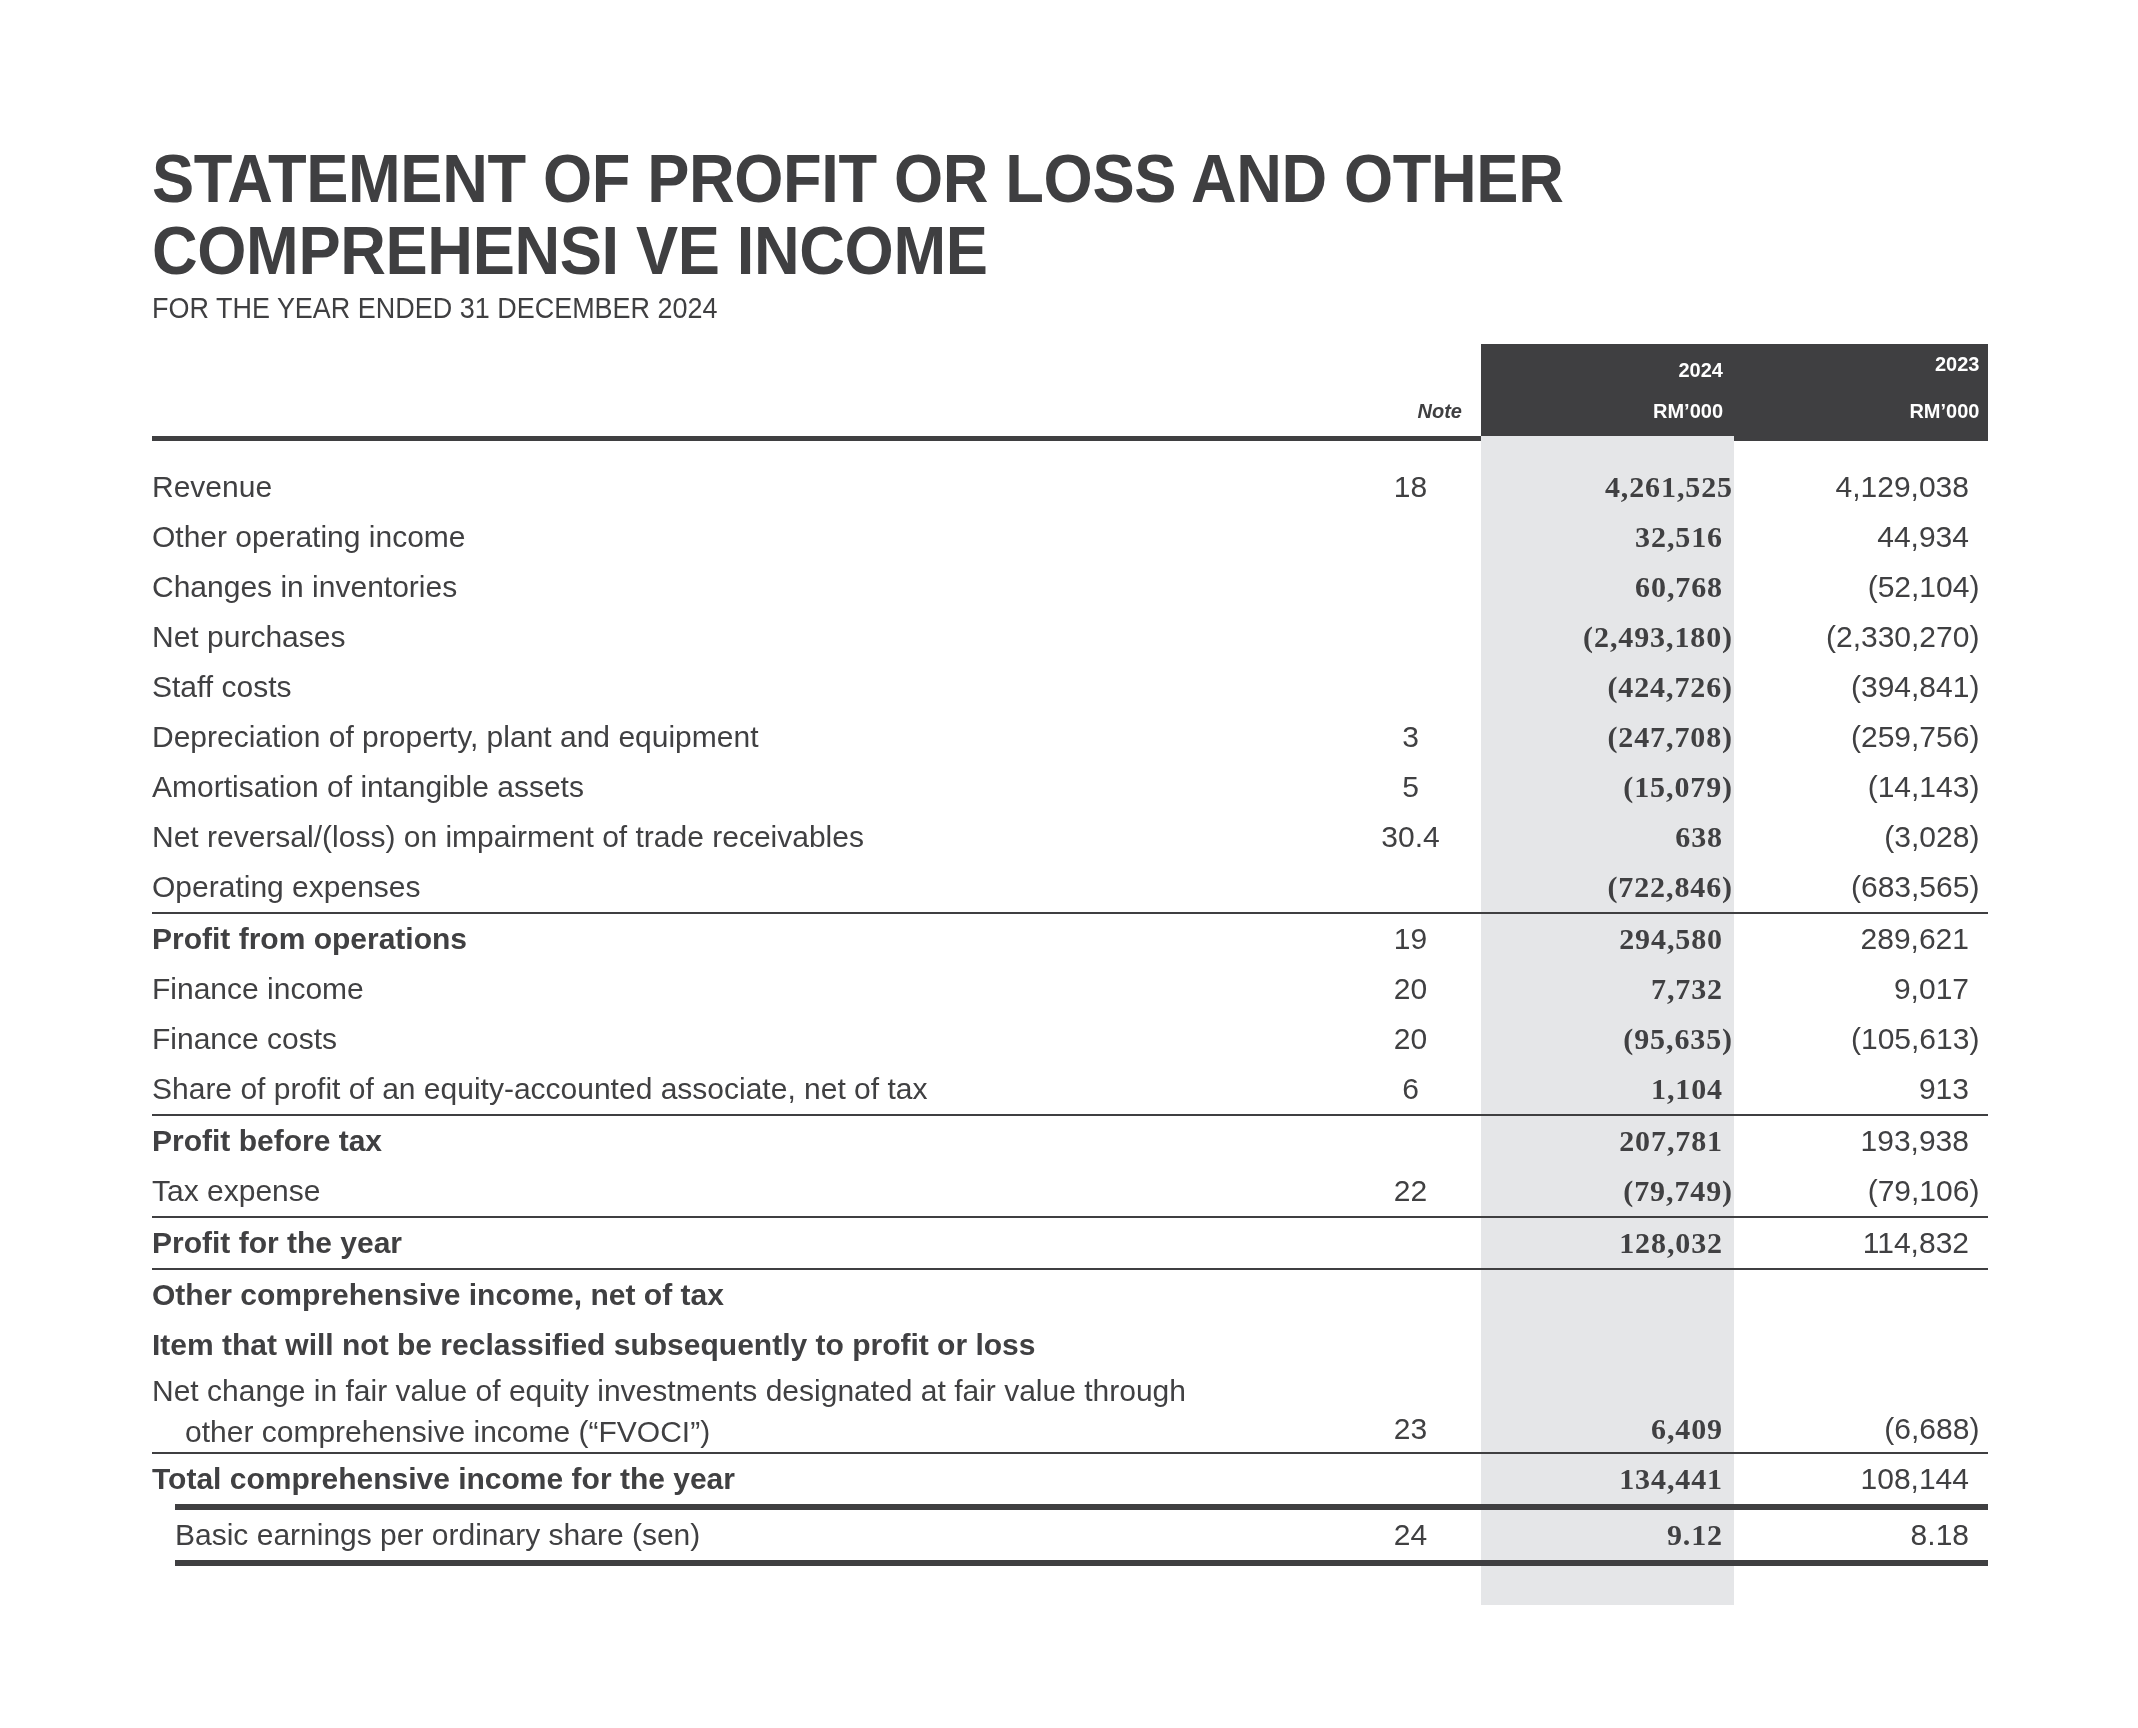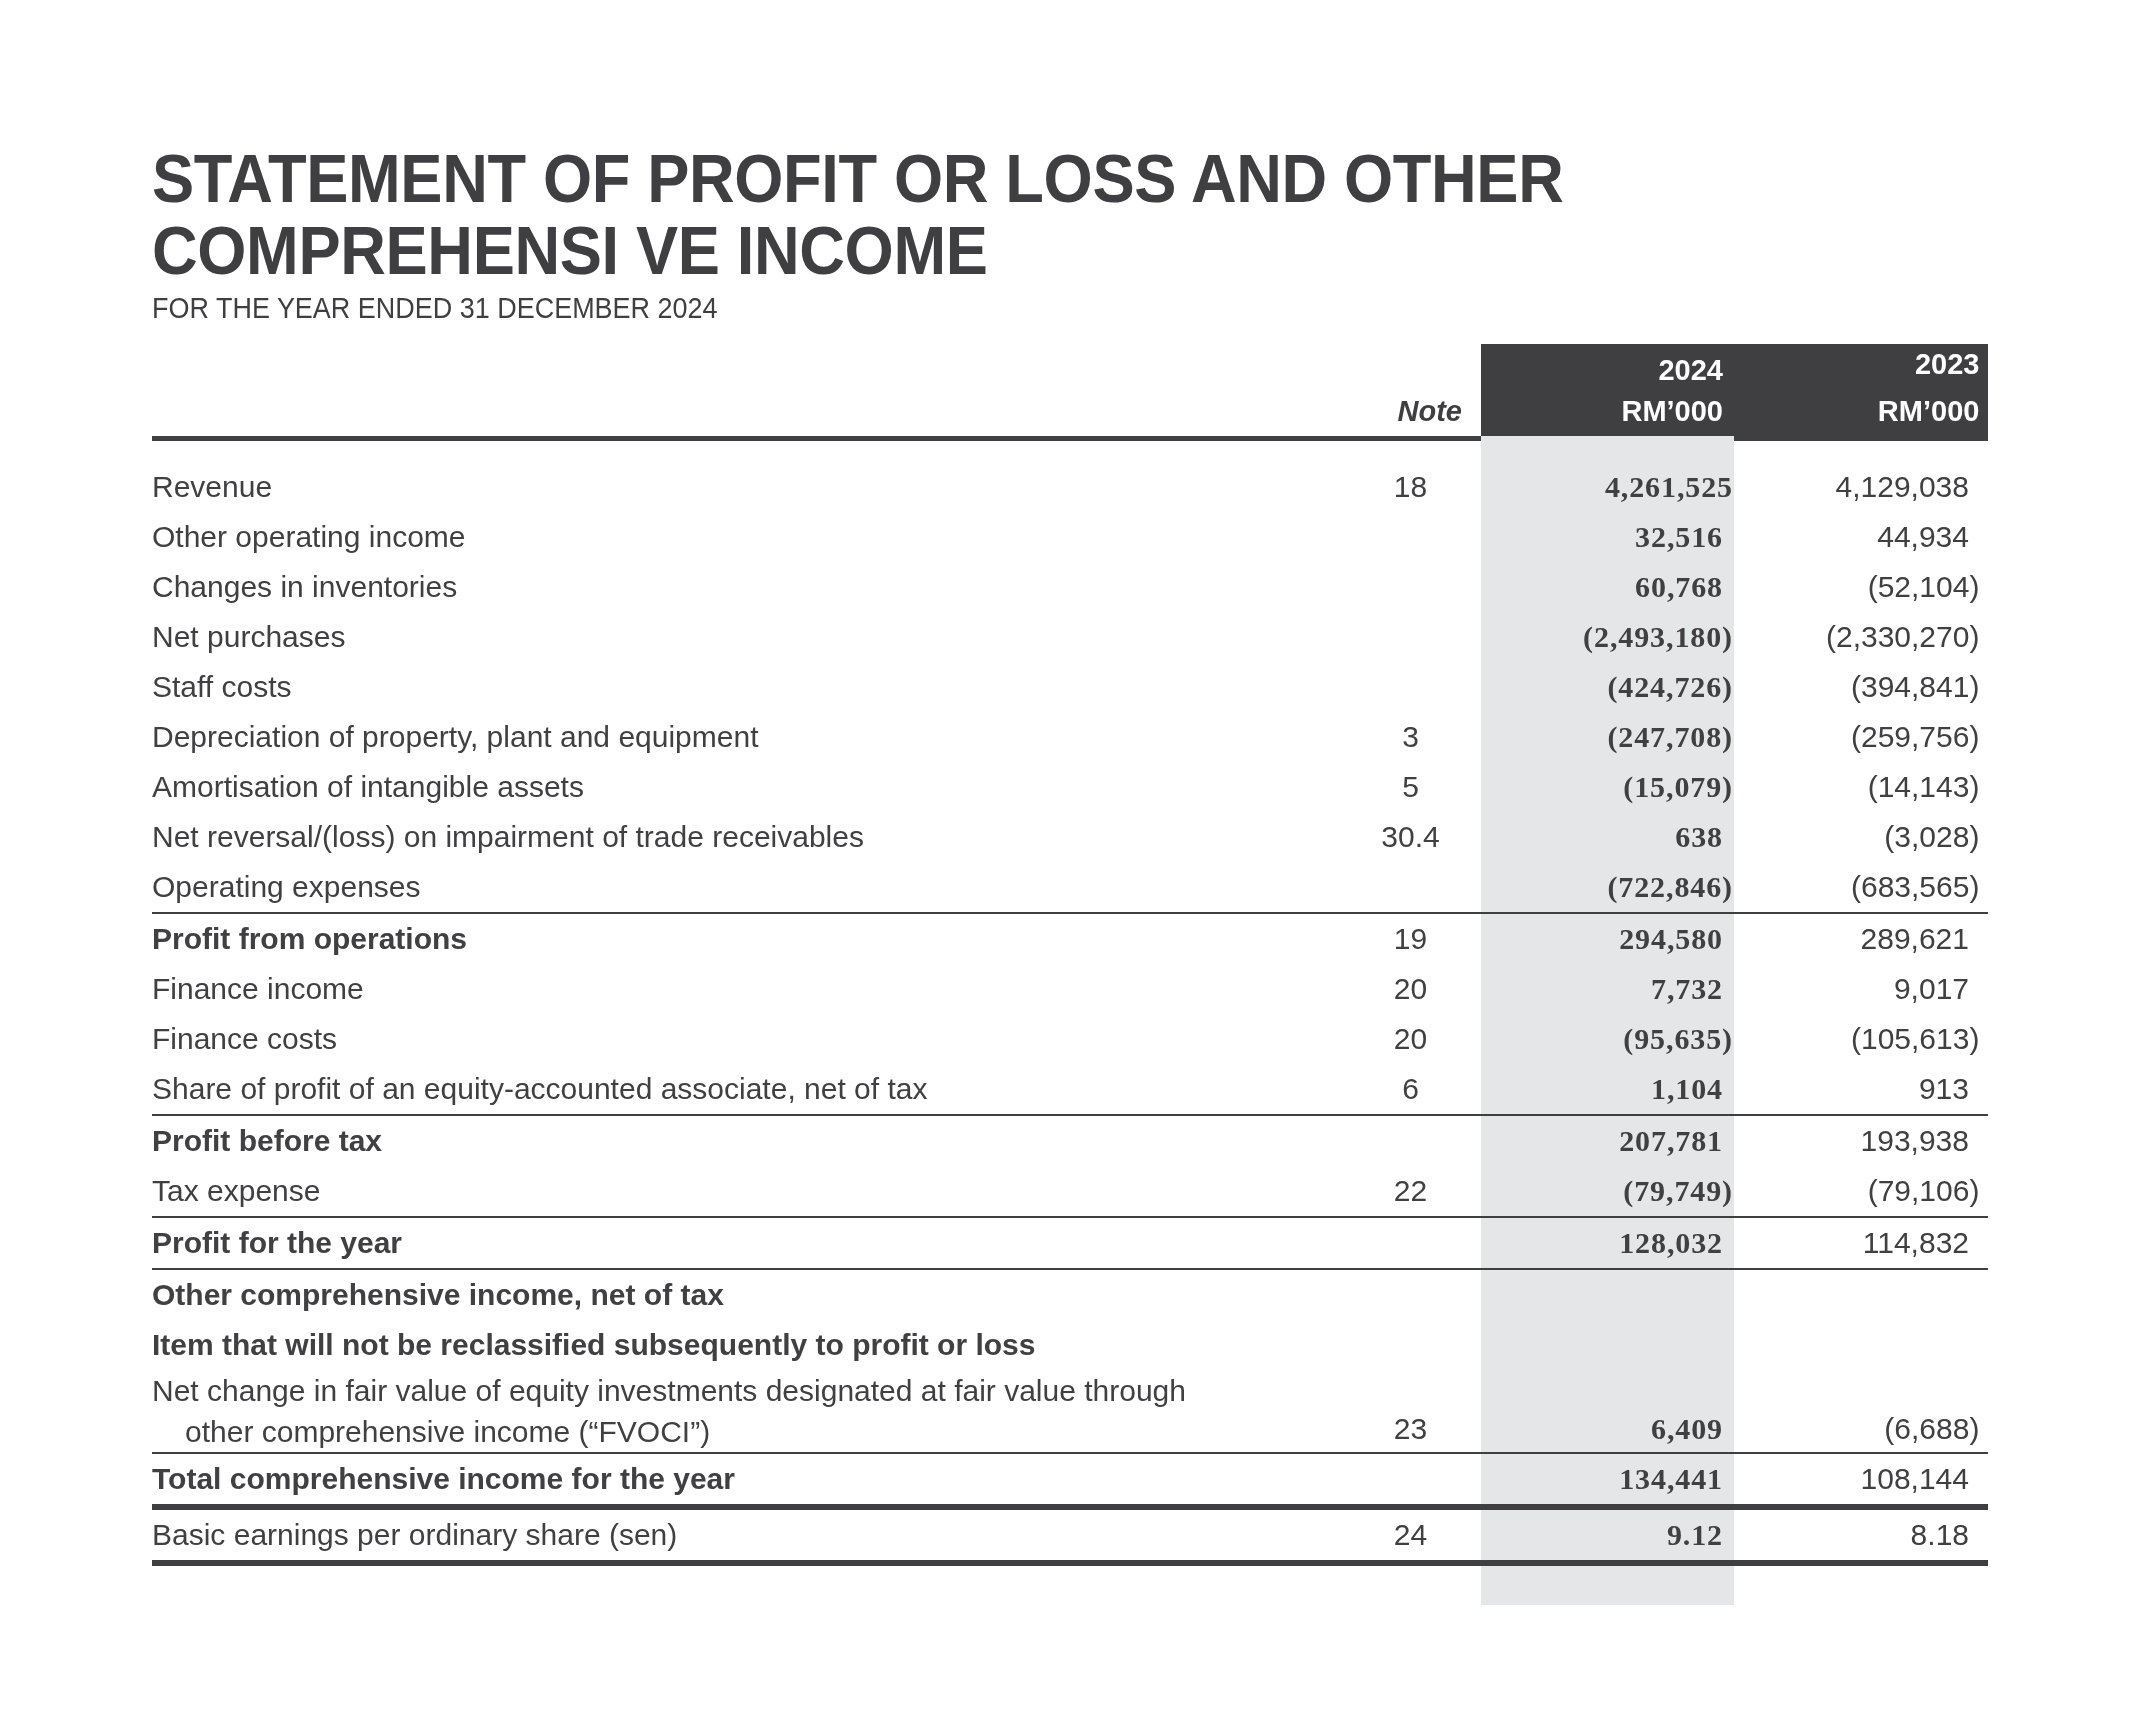--- a/index.html
+++ b/index.html
@@ -20,21 +20,21 @@
   }
   .table-wrap { position: absolute; left: 152px; top: 344px; width: 1836px; }
   .shade {
     position: absolute; left: 1329px; width: 253px; top: 92px; height: 1169px;
     background: #e5e6e8;
   }
   .header { position: relative; height: 92px; }
   .header .dark {
     position: absolute; left: 1329px; right: 0; top: 0; bottom: 0; background: #3f3f41;
   }
-  .hcell { position: absolute; font-size: 29px; font-weight: bold; line-height: 38px; text-align: center; }
+  .hcell { position: absolute; font-size: 20px; font-weight: bold; line-height: 38px; text-align: center; }
   .hcell.note { right: 526px; top: 48px; color: #3f3f41; font-style: italic; }
   .hcell.y24 { right: 265px; top: 6.8px; color: #fff; }
   .hcell.y24b { right: 265px; top: 48px; color: #fff; }
   .hcell.y23 { right: 8.6px; top: 1px; color: #fff; }
   .hcell.y23b { right: 8.6px; top: 48px; color: #fff; }
   .header-rule { height: 5.1px; background: #3f3f41; }
 
   .rows { position: relative; padding-top: 21px; }
   .row {
     position: relative; height: 50px; font-size: 30px; line-height: 50px;
@@ -44,21 +44,21 @@
   .row.tall .label { line-height: 41px; top: 0; }
   .row .label .indent { display: block; padding-left: 33px; }
   .row .note { position: absolute; right: 526px; width: 103px; text-align: center; top: 0; }
   .row .v24 { position: absolute; right: 255px; text-align: right; top: 0; font-weight: bold; letter-spacing: 0.9px; font-family: Liberation Serif, serif; }
   .row .v23 { position: absolute; right: 8.6px; text-align: right; top: 0; }
   .row.tall .note, .row.tall .v24, .row.tall .v23 { top: 34px; }
   .row.bold .label { font-weight: bold; }
   .row .v24.pos { right: 265px; }
   .row .v23.pos { right: 19px; }
   .rule-top { border-top: 2.6px solid #3f3f41; }
-  .rule-top-thick { border-top: 6px solid #3f3f41; }
+  .rule-top-thick { border-top: 6px solid #3f3f41; margin-left: 23px; }
   .rule-bottom-thick { border-bottom: 6px solid #3f3f41; }
 </style>
 </head>
 <body>
 
 <h1 class="title">
   <span>STATEMENT OF PROFIT OR LOSS AND OTHER</span><br>
   <span>COMPREHENSI VE INCOME</span>
 </h1>
 <div class="subtitle">FOR THE YEAR ENDED 31 DECEMBER 2024</div>

